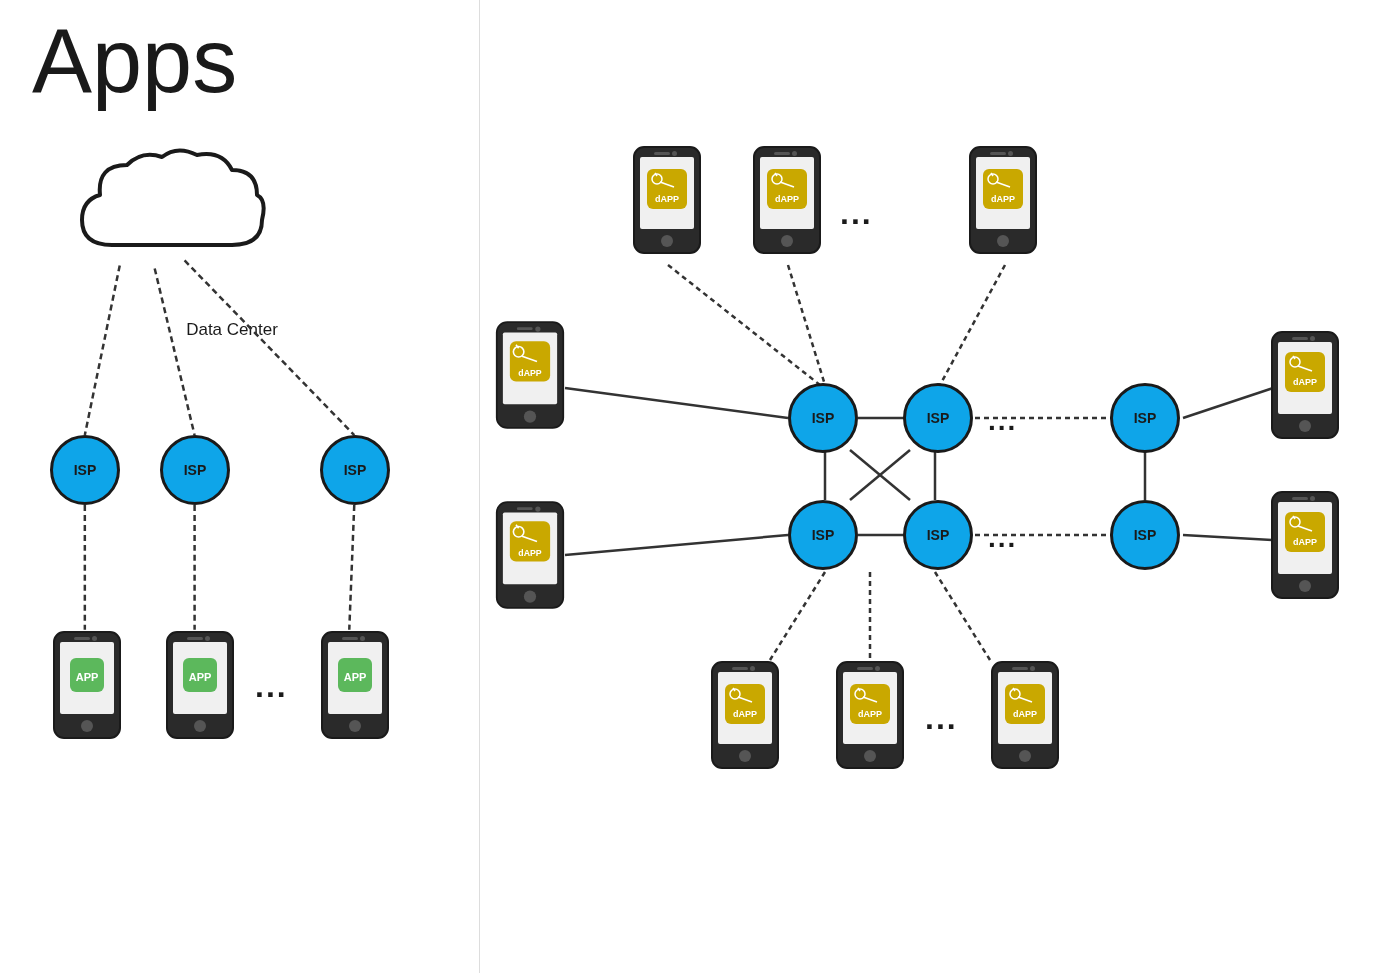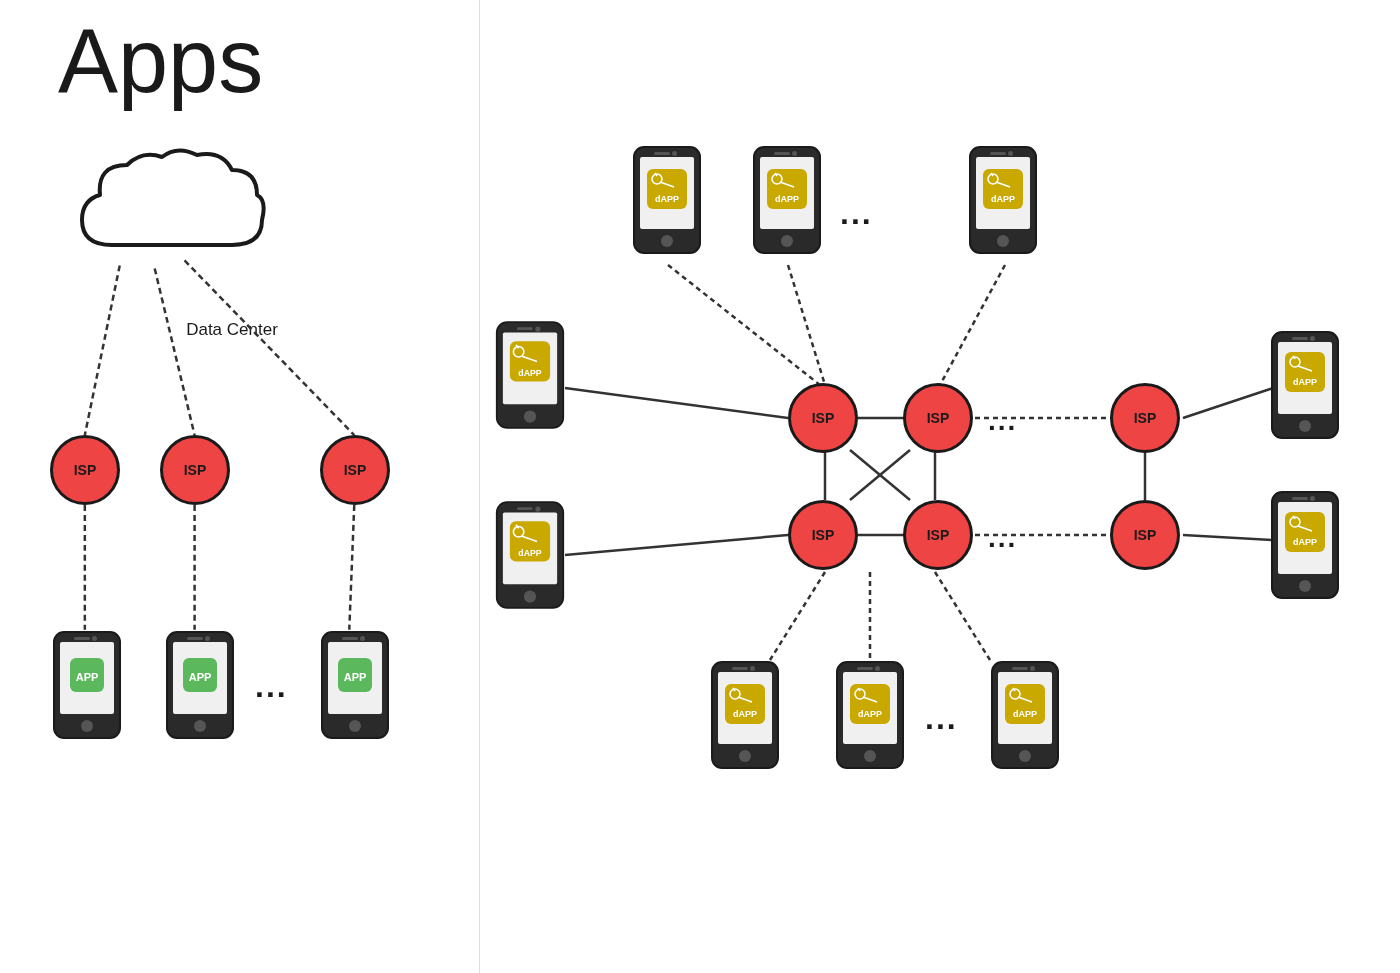--- a/index.html
+++ b/index.html
@@ -26,21 +26,21 @@
       position: relative;
       border-right: 1px solid #ddd;
     }
 
     .apps-title {
       font-size: 90px;
       font-weight: 400;
       color: #1a1a1a;
       position: absolute;
       top: 10px;
-      left: 58px;
+      left: 32px;
     }
 
     
     .dapps-section {
       width: 920px;
       height: 100%;
       position: relative;
     }
 
     .dapps-title {
@@ -77,21 +77,21 @@
       width: 170px;
     }
 
     
     .isp-circle {
       position: absolute;
       width: 70px;
       height: 70px;
       border-radius: 50%;
       border: 3px solid #1a1a1a;
-      background: #ef4444;
+      background: #0ea5e9;
       display: flex;
       align-items: center;
       justify-content: center;
       font-size: 14px;
       font-weight: 600;
       color: #1a1a1a;
     }
 
     
     .phone {

